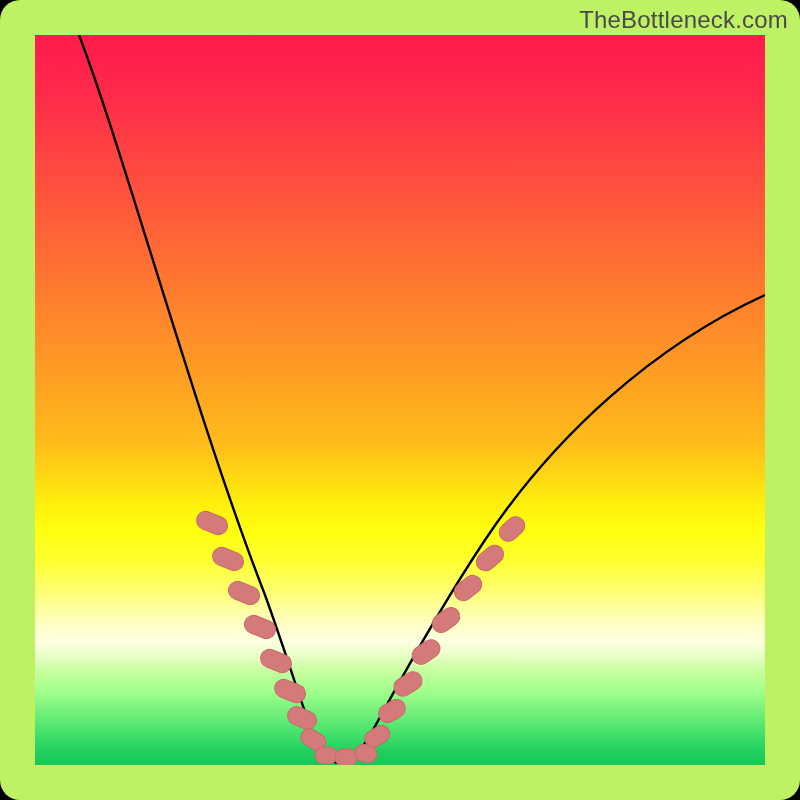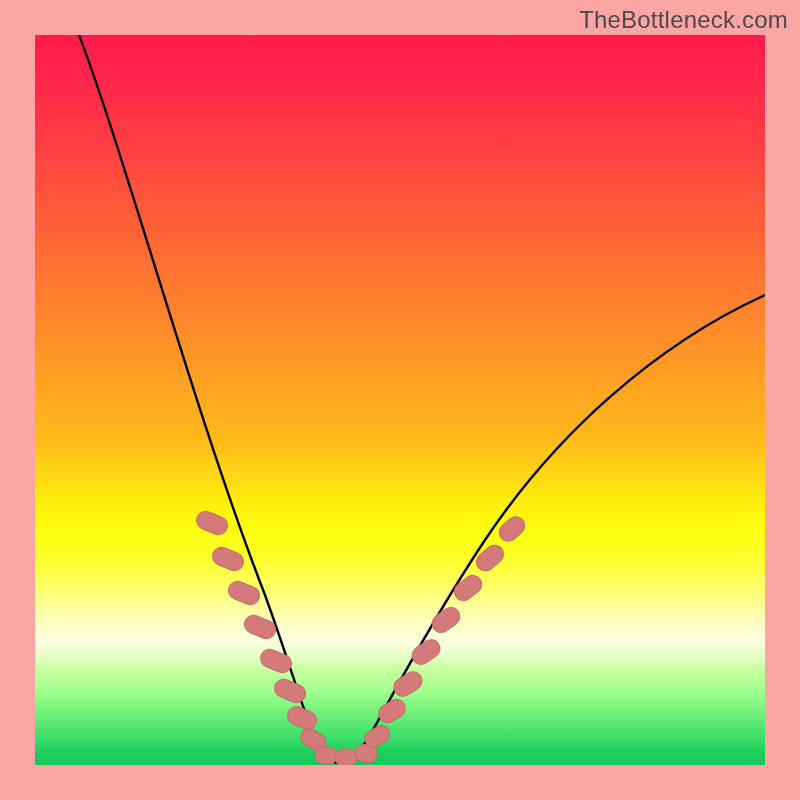--- a/index.html
+++ b/index.html
@@ -10,21 +10,22 @@
     overflow: hidden;
     background: #000;
     font-family: Arial, Helvetica, sans-serif;
   }
   .frame {
     position: absolute;
     top: 0;
     left: 0;
     width: 800px;
     height: 800px;
-    background: #fca5a5;
+    background: #bef264;
+    border-radius: 20px;
   }
   .plot-area {
     position: absolute;
     top: 35px;
     left: 35px;
     width: 730px;
     height: 730px;
     overflow: hidden;
   }
   .gradient-bg {

